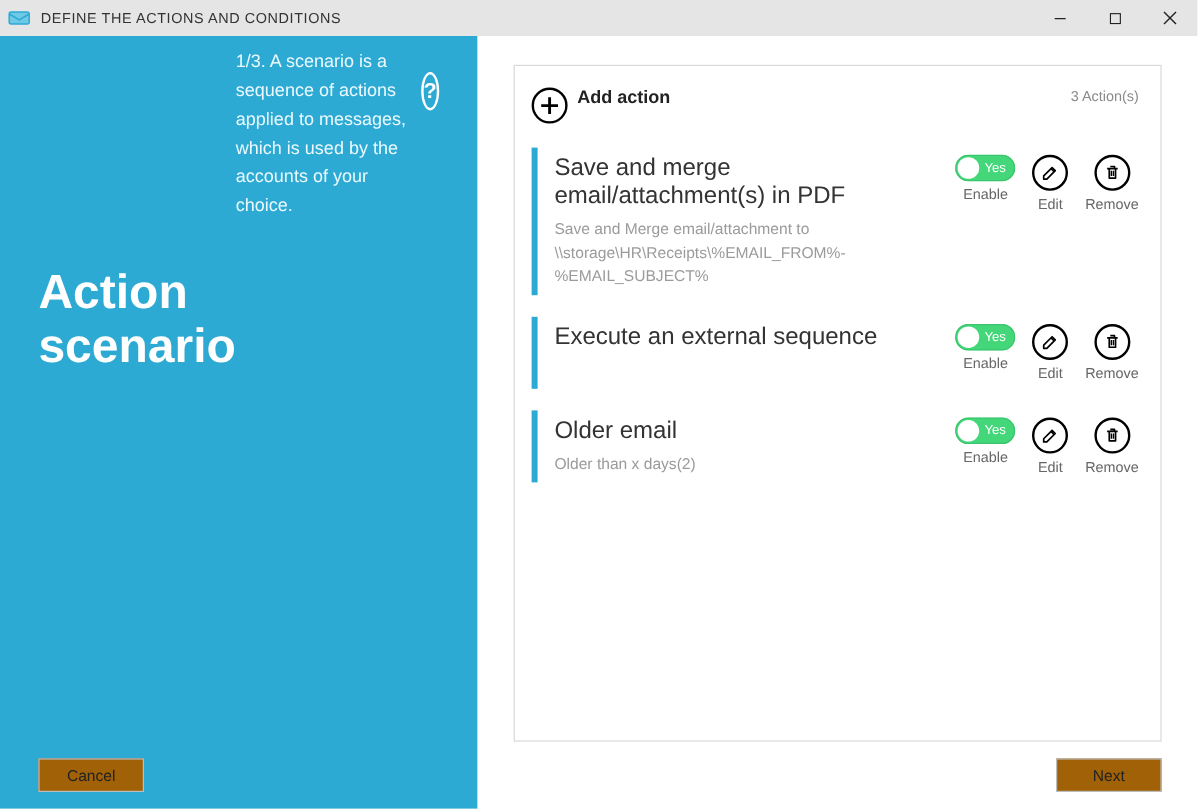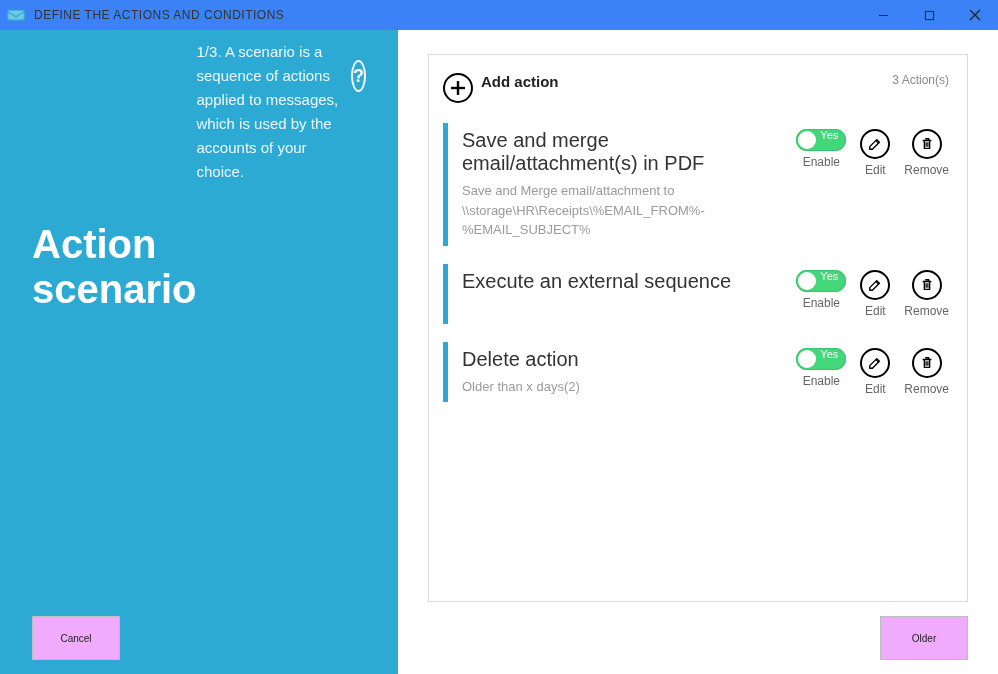--- a/index.html
+++ b/index.html
@@ -3,21 +3,21 @@
 <meta charset="utf-8">
 <style>
   * { box-sizing: border-box; margin: 0; padding: 0; font-family: "Segoe UI", Arial, sans-serif; }
   html, body { width: 998px; height: 674px; overflow: hidden; background: #fff; }
 
   
   .titlebar {
     height: 30px;
     display: flex;
     align-items: center;
-    background: #3b82f6;
+    background: #e5e5e5;
     font-size: 12px;
     letter-spacing: 0.5px;
     color: #333;
     text-align: center;
   }
   .titlebar .app-icon {
     width: 20px; height: 20px; margin: 0 8px 0 6px;
     display:flex; align-items:center; justify-content:center;
   }
   .titlebar .title { flex: 0 0 auto; }
@@ -116,45 +116,45 @@
   .action-ctrls {
     display:flex; align-items:flex-start; gap: 14px;
   }
   .ctrl { display:flex; flex-direction:column; align-items:center; gap:4px; }
   .ctrl-label { font-size: 12px; color:#666; }
 
   .toggle {
     width: 50px; height: 22px; border-radius: 11px;
     background: #44d77a;
     position:relative;
-    display:flex; align-items:flex-start; justify-content:flex-end;
+    display:flex; align-items:center; justify-content:flex-end;
     padding-right: 8px;
     box-shadow: inset 0 0 0 1px #3bc56e;
   }
   .toggle .knob {
     position:absolute; left:2px; top:2px;
     width:18px; height:18px; background:#fff; border-radius:50%;
   }
   .toggle .yes { font-size:11px; color:#fff; }
 
   .round-btn {
     width: 30px; height: 30px; border: 2px solid #000; border-radius:50%;
     display:flex; align-items:center; justify-content:center; background:#fff;
   }
   .round-btn svg { width:14px; height:14px; }
 
   .footer-btns {
     display:flex; justify-content:flex-end;
     padding-top: 14px;
   }
   .btn {
-    min-width: 88px; height: 44px;
-    background: #f0abfc;
+    min-width: 88px; height: 28px;
+    background: #a16207;
     border: 1px solid #bdbdbd;
-    font-size: 10px; color:#222;
+    font-size: 13px; color:#222;
     display:flex; align-items:center; justify-content:center;
     cursor:pointer;
   }
 </style>
 </head>
 <body>
 
 <div class="titlebar">
   <span class="app-icon">
     <svg viewBox="0 0 24 24">
@@ -271,21 +271,21 @@
                   <line x1="9" y1="6" x2="9" y2="11" stroke="#000" stroke-width="1.4"></line>
                 </svg>
             </div>
             <span class="ctrl-label">Remove</span>
           </div>
         </div>
       </div>
 
       <div class="action-item">
         <div class="action-text">
-          <div class="action-title">Delete action</div>
+          <div class="action-title">Older email</div>
           <div class="action-sub">Older than x days(2)</div>
         </div>
         <div class="action-ctrls">
           <div class="ctrl">
             <div class="toggle">
               <span class="knob"></span>
               <span class="yes">Yes</span>
             </div>
             <span class="ctrl-label">Enable</span>
           </div>
@@ -307,16 +307,16 @@
                 </svg>
             </div>
             <span class="ctrl-label">Remove</span>
           </div>
         </div>
       </div>
 
     </div>
 
     <div class="footer-btns">
-      <div class="btn">Older</div>
+      <div class="btn">Next</div>
     </div>
   </div>
 </div>
 
 </body></html>

